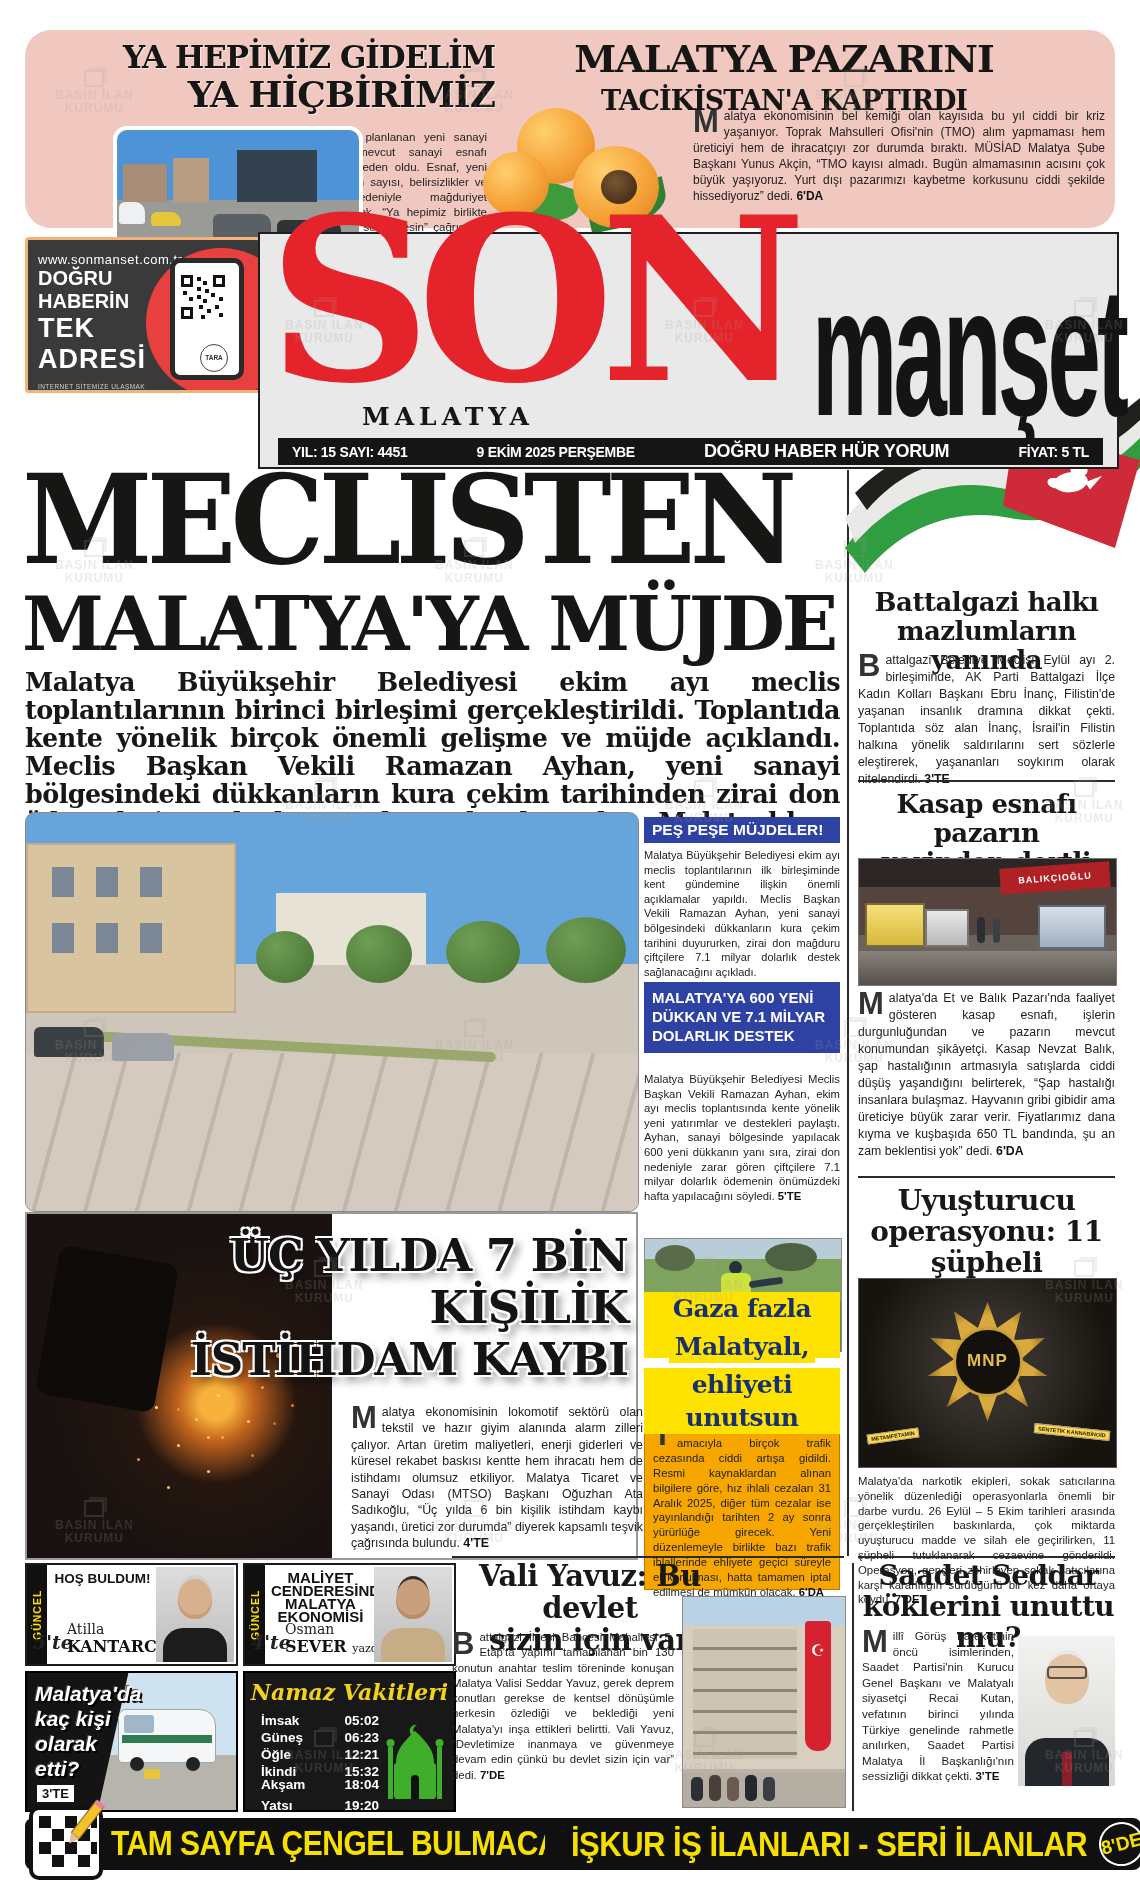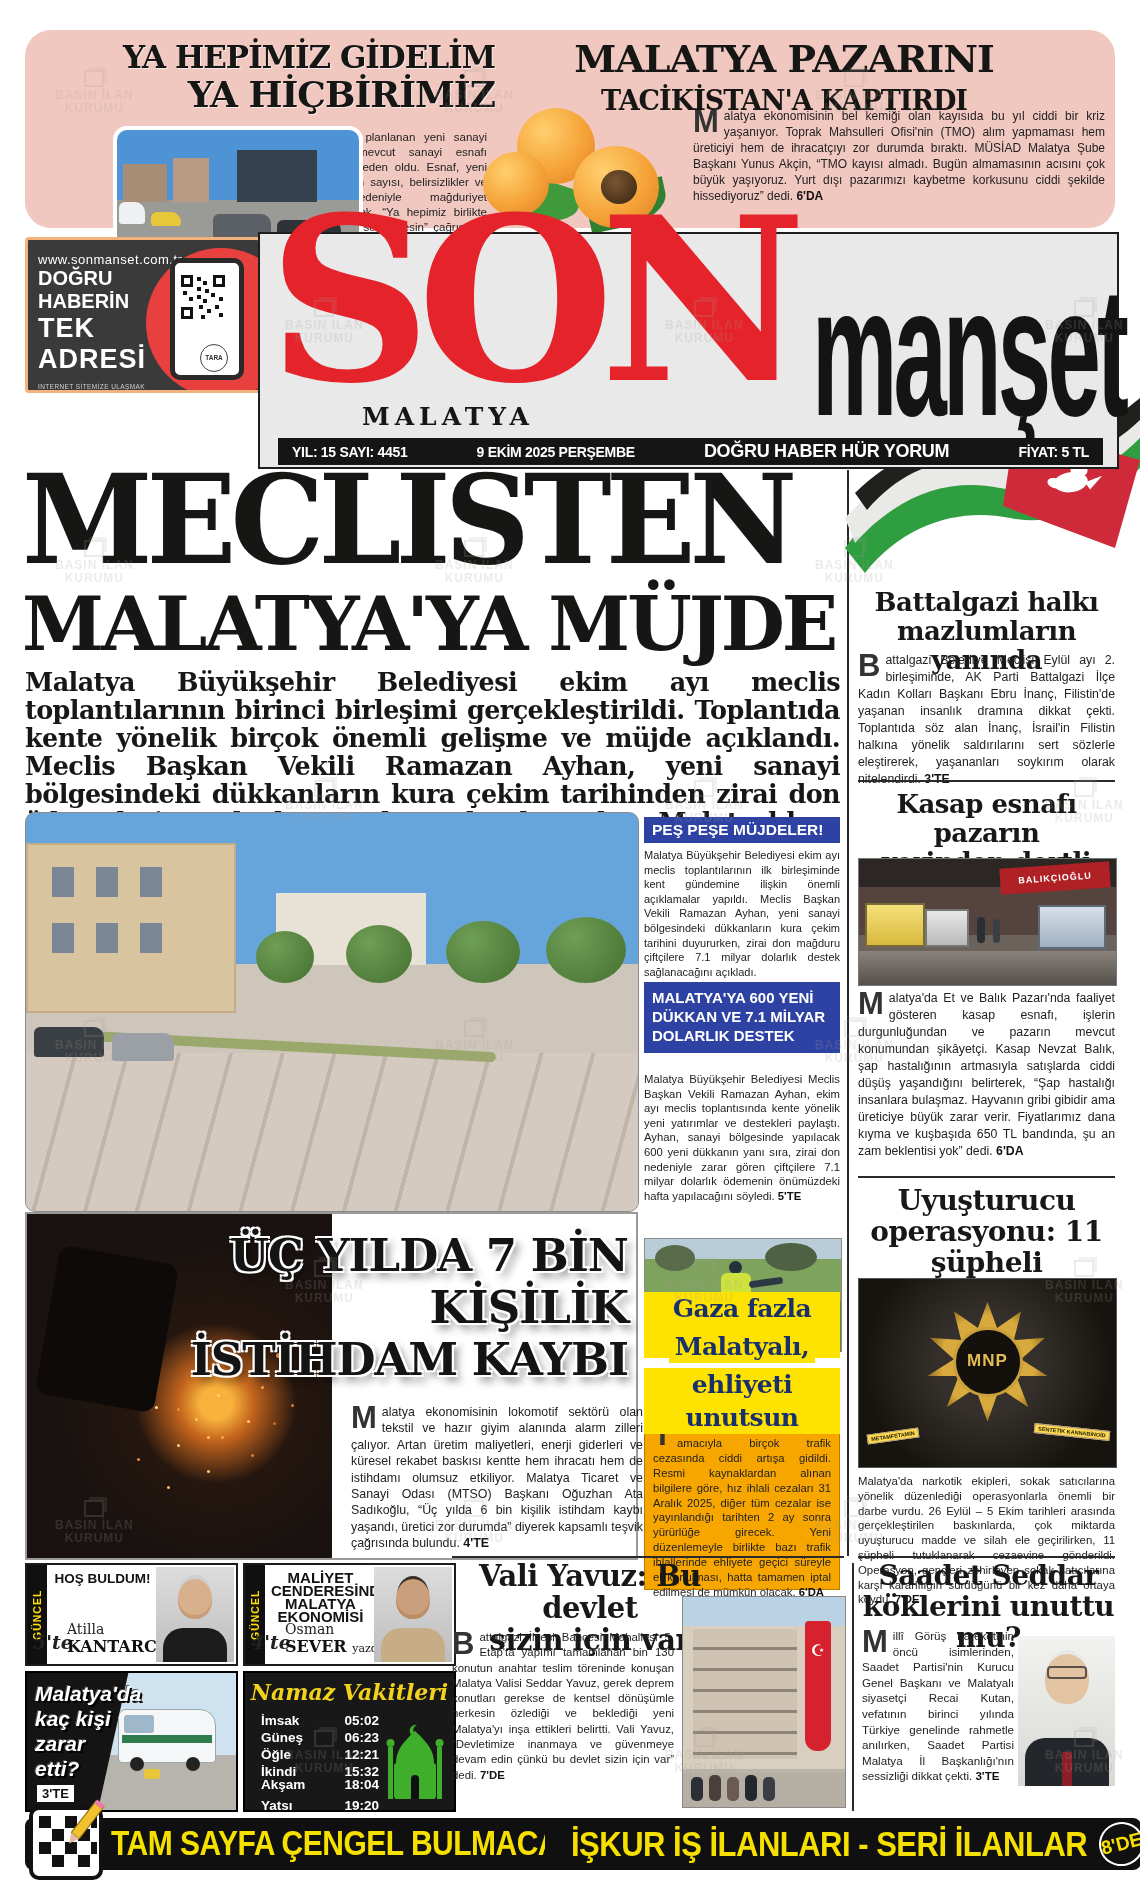--- a/index.html
+++ b/index.html
@@ -538,21 +538,21 @@
       <div class="abs" style="left:20px;top:36px;width:96px;height:52px;background:#f4f6f7;border-radius:8px 16px 4px 4px;border:1px solid #9aa;"></div>
       <div class="abs" style="left:26px;top:42px;width:30px;height:18px;background:#9fb7c9;border-radius:3px;"></div>
       <div class="abs" style="left:24px;top:62px;width:90px;height:8px;background:#2f7d4f;"></div>
       <div class="abs" style="left:32px;top:84px;width:14px;height:14px;border-radius:50%;background:#222;"></div>
       <div class="abs" style="left:88px;top:84px;width:14px;height:14px;border-radius:50%;background:#222;"></div>
       <div class="abs" style="left:46px;top:96px;width:16px;height:10px;background:#e8c63a;border-radius:3px;"></div>
     </div>
     <div class="vefat-txt">
       <div>Malatya'da</div>
       <div>kaç kişi</div>
-      <div>zarar</div>
+      <div>olarak</div>
       <div>etti?</div>
     </div>
     <div class="vefat-ref">3'TE</div>
   </div>
 
   <div class="abs namaz-card">
     <div class="namaz-title">Namaz Vakitleri</div>
     <div class="nz-row" style="top:40px;">
         <span>İmsak</span>
         <span>05:02</span>

